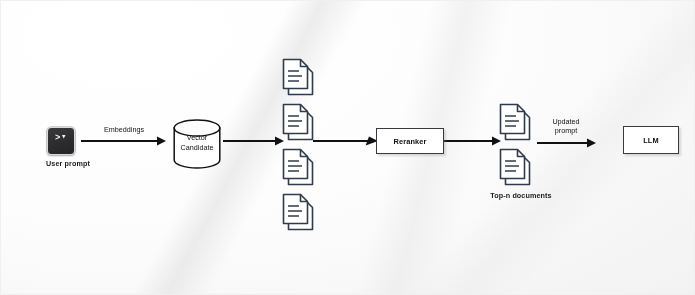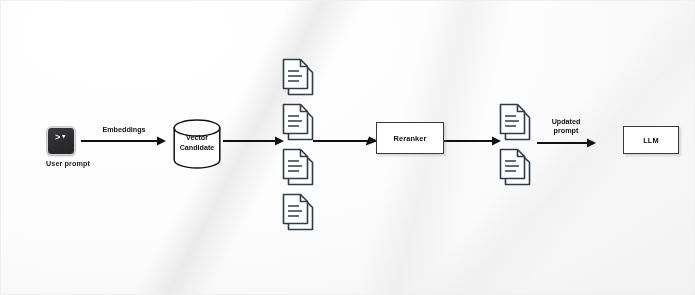--- a/index.html
+++ b/index.html
@@ -33,21 +33,21 @@
     font-weight: bold;
     color: #1b1b1f;
     letter-spacing: 0.1px;
     white-space: nowrap;
     text-align: center;
     line-height: 1.25;
   }
   .edge-label {
     position: absolute;
     font-size: 7.2px;
-    font-weight: bold;
+    font-weight: normal;
     color: #111114;
     white-space: nowrap;
     text-align: center;
     line-height: 1.3;
   }
   
   .terminal {
     width: 26px;
     height: 26px;
     border-radius: 4px;
@@ -136,21 +136,21 @@
       <defs>
         <linearGradient id="cylTop" x1="0" y1="0" x2="0" y2="1">
           <stop offset="0%" stop-color="#ffffff"></stop>
           <stop offset="100%" stop-color="#fbfbfc"></stop>
         </linearGradient>
       </defs>
       <path d="M1.2,9 L1.2,41 A22.8,8 0 0,0 46.8,41 L46.8,9 Z" fill="#ffffff" stroke="#111114" stroke-width="1.5"></path>
       <ellipse cx="24" cy="9" rx="22.8" ry="8" fill="url(#cylTop)" stroke="#111114" stroke-width="1.5"></ellipse>
     </svg>
     <div style="position:absolute; left:0; top:14px; width:48px; text-align:center;
-                font-size:7.2px; font-weight:bold; color:#111114; line-height:1.45;">
+                font-size:7.2px; font-weight:normal; color:#111114; line-height:1.45;">
       <div>Vector</div>
       <div>Candidate</div>
     </div>
   </div>
 
   <div class="node" style="left:280px; top:56px;">
 
     <div class="docwrap" style="position:absolute; left:0; top:0;">
       <svg width="34" height="40" viewBox="0 0 34 40">
         <path d="M7.5,8.5 L7.5,37.5 L31.5,37.5 L31.5,15.5 L24.5,8.5 Z" fill="#ffffff" stroke="#2f3b4a" stroke-width="1.6" stroke-linejoin="round"></path>
@@ -189,21 +189,21 @@
         <path d="M7.5,8.5 L7.5,37.5 L31.5,37.5 L31.5,15.5 L24.5,8.5 Z" fill="#ffffff" stroke="#2f3b4a" stroke-width="1.6" stroke-linejoin="round"></path>
         <path d="M2.5,2.5 L2.5,31.5 L26.5,31.5 L26.5,9.5 L19.5,2.5 Z" fill="#ffffff" stroke="#2f3b4a" stroke-width="1.6" stroke-linejoin="round"></path>
         <path d="M19.5,2.5 L19.5,9.5 L26.5,9.5" fill="none" stroke="#2f3b4a" stroke-width="1.6" stroke-linejoin="round"></path>
         <line x1="7" y1="14" x2="18" y2="14" stroke="#2f3b4a" stroke-width="1.5"></line>
         <line x1="7" y1="19" x2="21" y2="19" stroke="#2f3b4a" stroke-width="1.5"></line>
         <line x1="7" y1="24" x2="18" y2="24" stroke="#2f3b4a" stroke-width="1.5"></line>
       </svg>
     </div>
   </div>
 
-  <div class="node pbox" style="left:375px; top:121px; width:68px; height:32px;">
+  <div class="node pbox" style="left:375px; top:127px; width:68px; height:26px;">
     <span>Reranker</span>
   </div>
 
   <div class="node" style="left:497px; top:101px;">
     <div class="docwrap" style="position:absolute; left:0; top:0;">
       <svg width="34" height="40" viewBox="0 0 34 40">
         <path d="M7.5,8.5 L7.5,37.5 L31.5,37.5 L31.5,15.5 L24.5,8.5 Z" fill="#ffffff" stroke="#2f3b4a" stroke-width="1.6" stroke-linejoin="round"></path>
         <path d="M2.5,2.5 L2.5,31.5 L26.5,31.5 L26.5,9.5 L19.5,2.5 Z" fill="#ffffff" stroke="#2f3b4a" stroke-width="1.6" stroke-linejoin="round"></path>
         <path d="M19.5,2.5 L19.5,9.5 L26.5,9.5" fill="none" stroke="#2f3b4a" stroke-width="1.6" stroke-linejoin="round"></path>
         <line x1="7" y1="14" x2="18" y2="14" stroke="#2f3b4a" stroke-width="1.5"></line>
@@ -215,18 +215,19 @@
       <svg width="34" height="40" viewBox="0 0 34 40">
         <path d="M7.5,8.5 L7.5,37.5 L31.5,37.5 L31.5,15.5 L24.5,8.5 Z" fill="#ffffff" stroke="#2f3b4a" stroke-width="1.6" stroke-linejoin="round"></path>
         <path d="M2.5,2.5 L2.5,31.5 L26.5,31.5 L26.5,9.5 L19.5,2.5 Z" fill="#ffffff" stroke="#2f3b4a" stroke-width="1.6" stroke-linejoin="round"></path>
         <path d="M19.5,2.5 L19.5,9.5 L26.5,9.5" fill="none" stroke="#2f3b4a" stroke-width="1.6" stroke-linejoin="round"></path>
         <line x1="7" y1="14" x2="18" y2="14" stroke="#2f3b4a" stroke-width="1.5"></line>
         <line x1="7" y1="19" x2="21" y2="19" stroke="#2f3b4a" stroke-width="1.5"></line>
         <line x1="7" y1="24" x2="18" y2="24" stroke="#2f3b4a" stroke-width="1.5"></line>
       </svg>
     </div>
   </div>
+  <div class="caption" style="left:472px; top:190px; width:96px;">Top-n documents</div>
 
   <div class="node pbox" style="left:622px; top:125px; width:56px; height:28px;">
     <span>LLM</span>
   </div>
 
 </div>
 
 </body></html>

